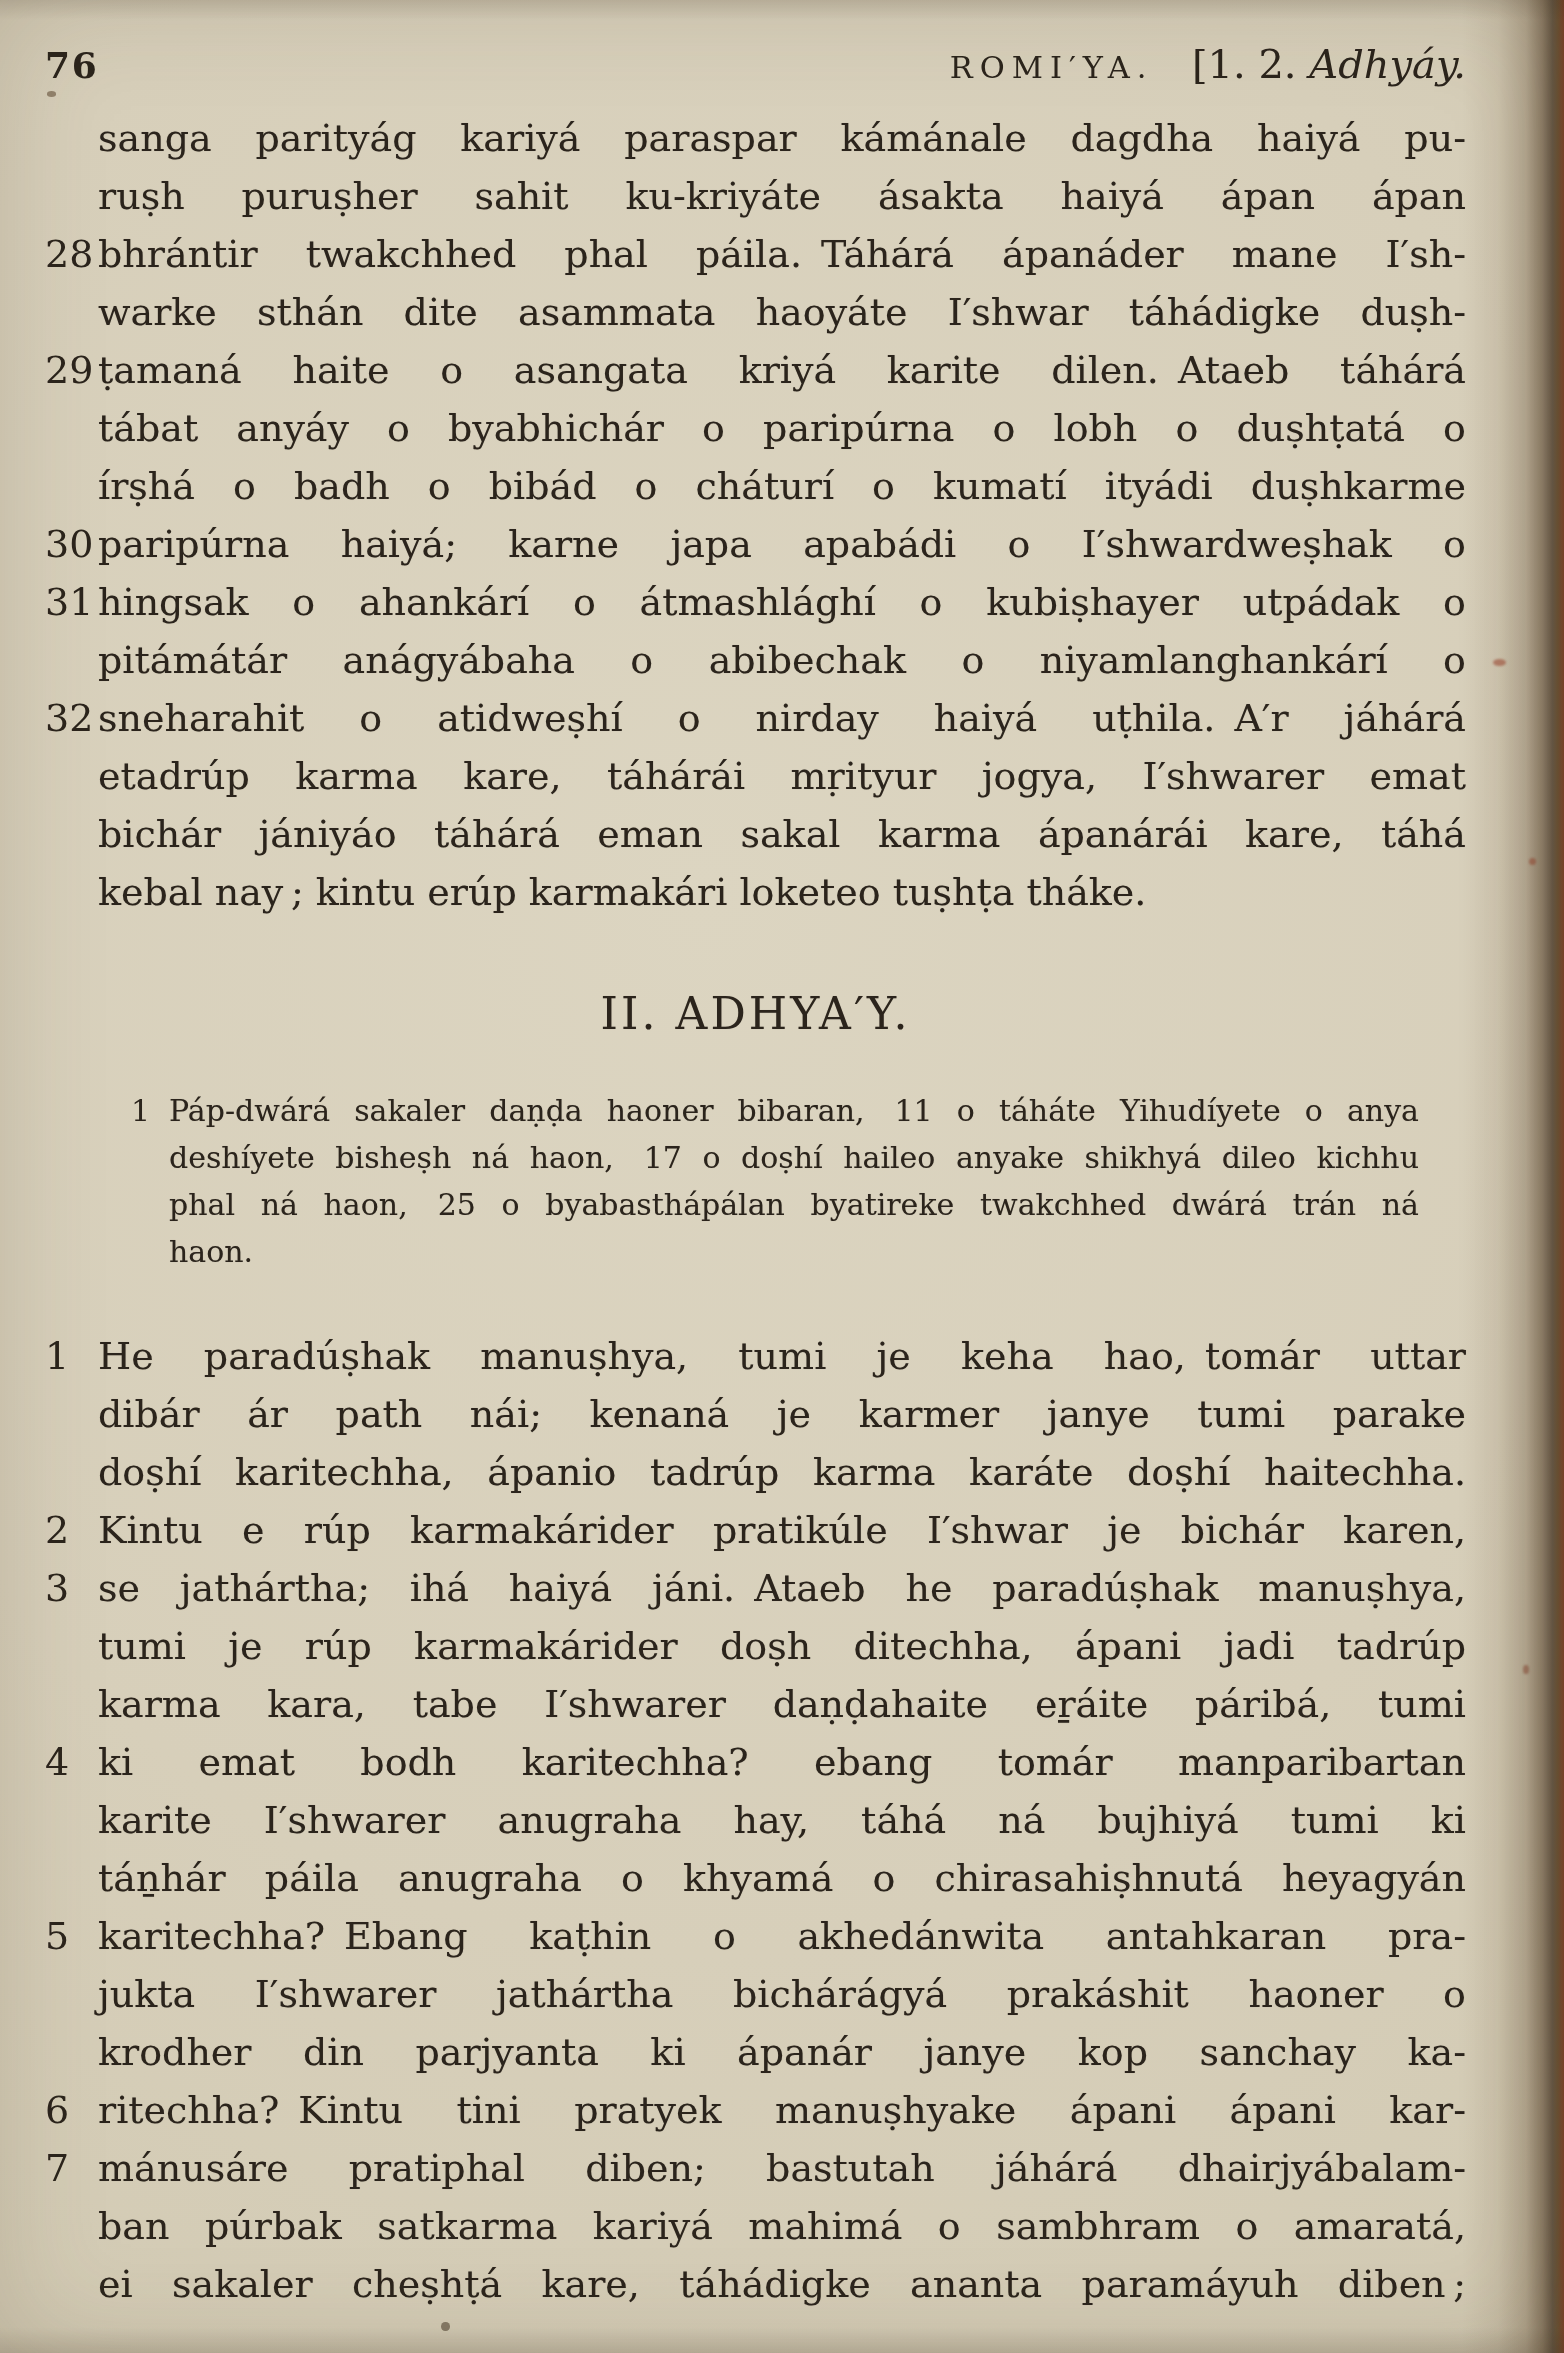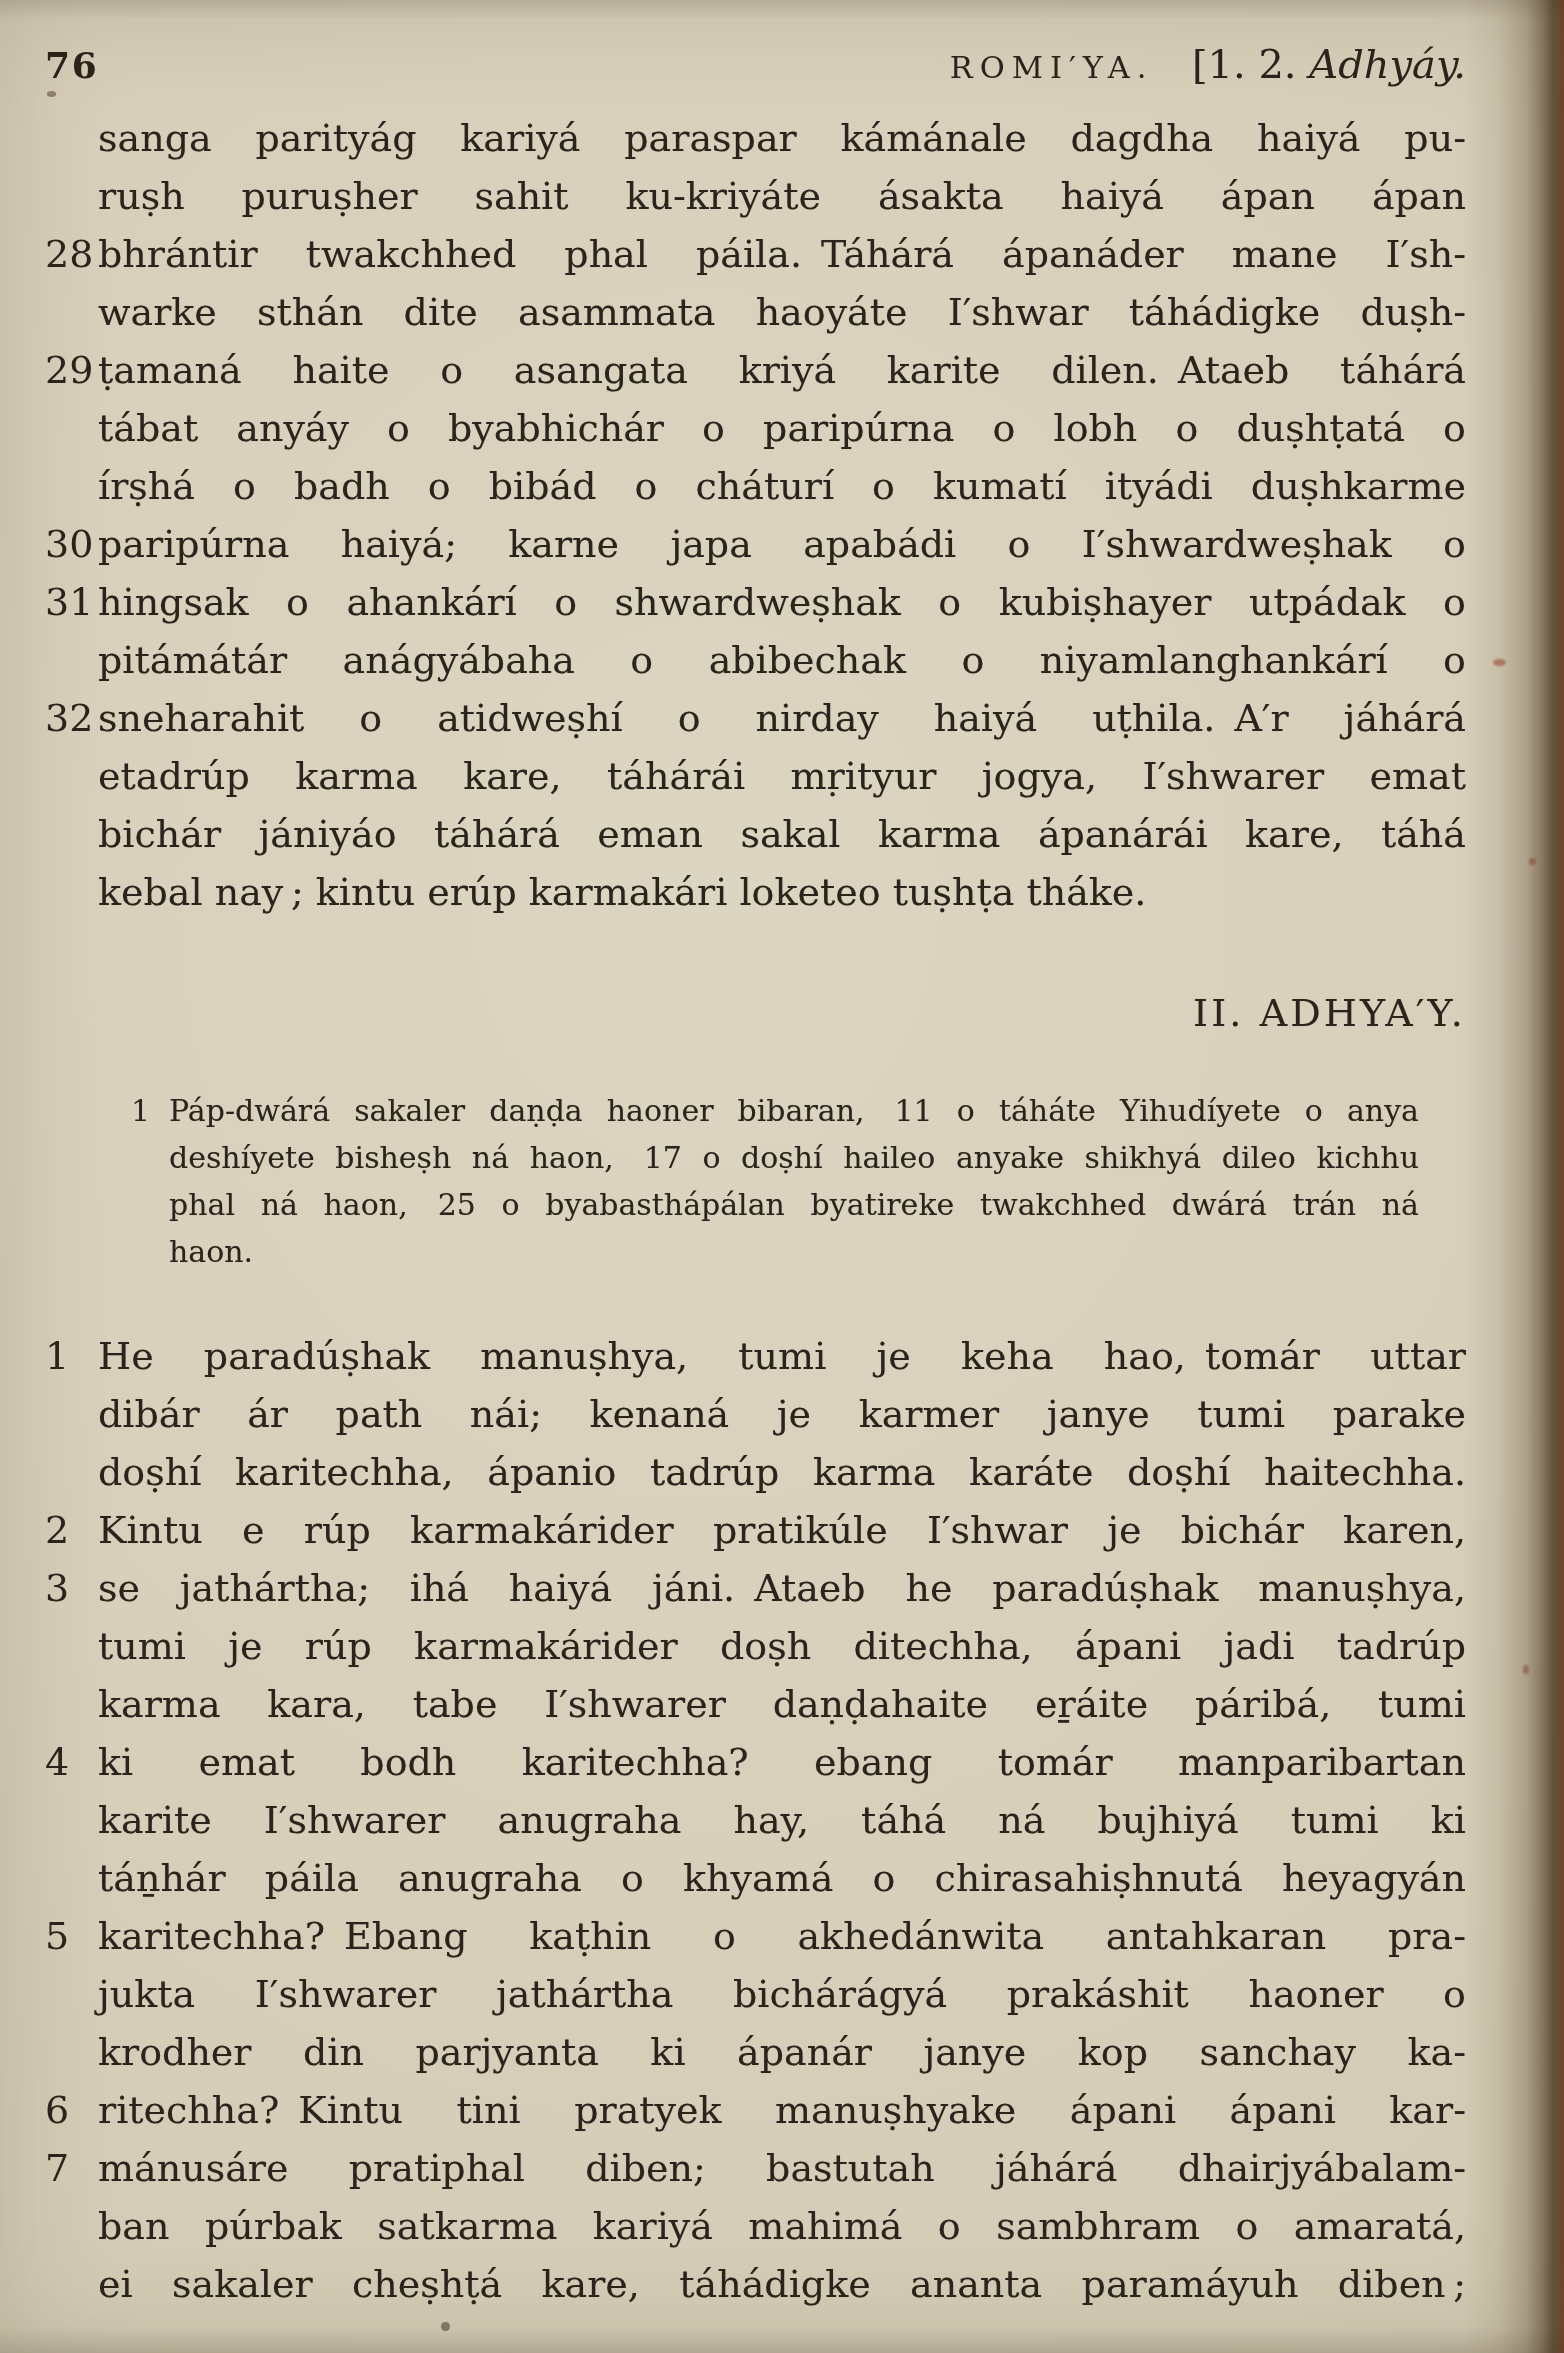--- a/index.html
+++ b/index.html
@@ -29,22 +29,22 @@
   
   .textblock { margin:22px 99px 0 45px; font-size:38px; line-height:58px; }
   .tline { display:flex; }
   .gutter { flex:0 0 53px; text-align:left; }
   .ltext  { flex:1; text-align:justify; text-align-last:justify;
             text-shadow:0 0 0.8px rgba(43,36,28,0.22); }
   .endline .ltext { text-align-last:left; }
 
   .chapter-heading {
     margin:69px 99px 0 45px;
-    text-align:right;
-    font-size:38px; line-height:47px;
+    text-align:center;
+    font-size:44px; line-height:47px;
     letter-spacing:3.1px;
     text-shadow:0 0 0.8px rgba(43,36,28,0.22);
   }
 
   .summary { margin:50px 146px 0 131px; font-size:30px; line-height:47px; }
   .summary .gutter { flex:0 0 38px; }
 
   .textblock-2 { margin-top:52px; }
 
   
@@ -122,21 +122,21 @@
         <div class="tline">
           <span class="gutter"></span>
           <span class="ltext">írṣhá o badh o bibád o cháturí o kumatí ityádi duṣhkarme</span>
         </div>
         <div class="tline">
           <span class="gutter">30</span>
           <span class="ltext">paripúrna haiyá; karne japa apabádi o I′shwardweṣhak o</span>
         </div>
         <div class="tline">
           <span class="gutter">31</span>
-          <span class="ltext">hingsak o ahankárí o shwardweṣhak o kubiṣhayer utpádak o</span>
+          <span class="ltext">hingsak o ahankárí o átmashlághí o kubiṣhayer utpádak o</span>
         </div>
         <div class="tline">
           <span class="gutter"></span>
           <span class="ltext">pitámátár anágyábaha o abibechak o niyamlanghankárí o</span>
         </div>
         <div class="tline">
           <span class="gutter">32</span>
           <span class="ltext">sneharahit o atidweṣhí o nirday haiyá uṭhila. A′r jáhárá</span>
         </div>
         <div class="tline">

